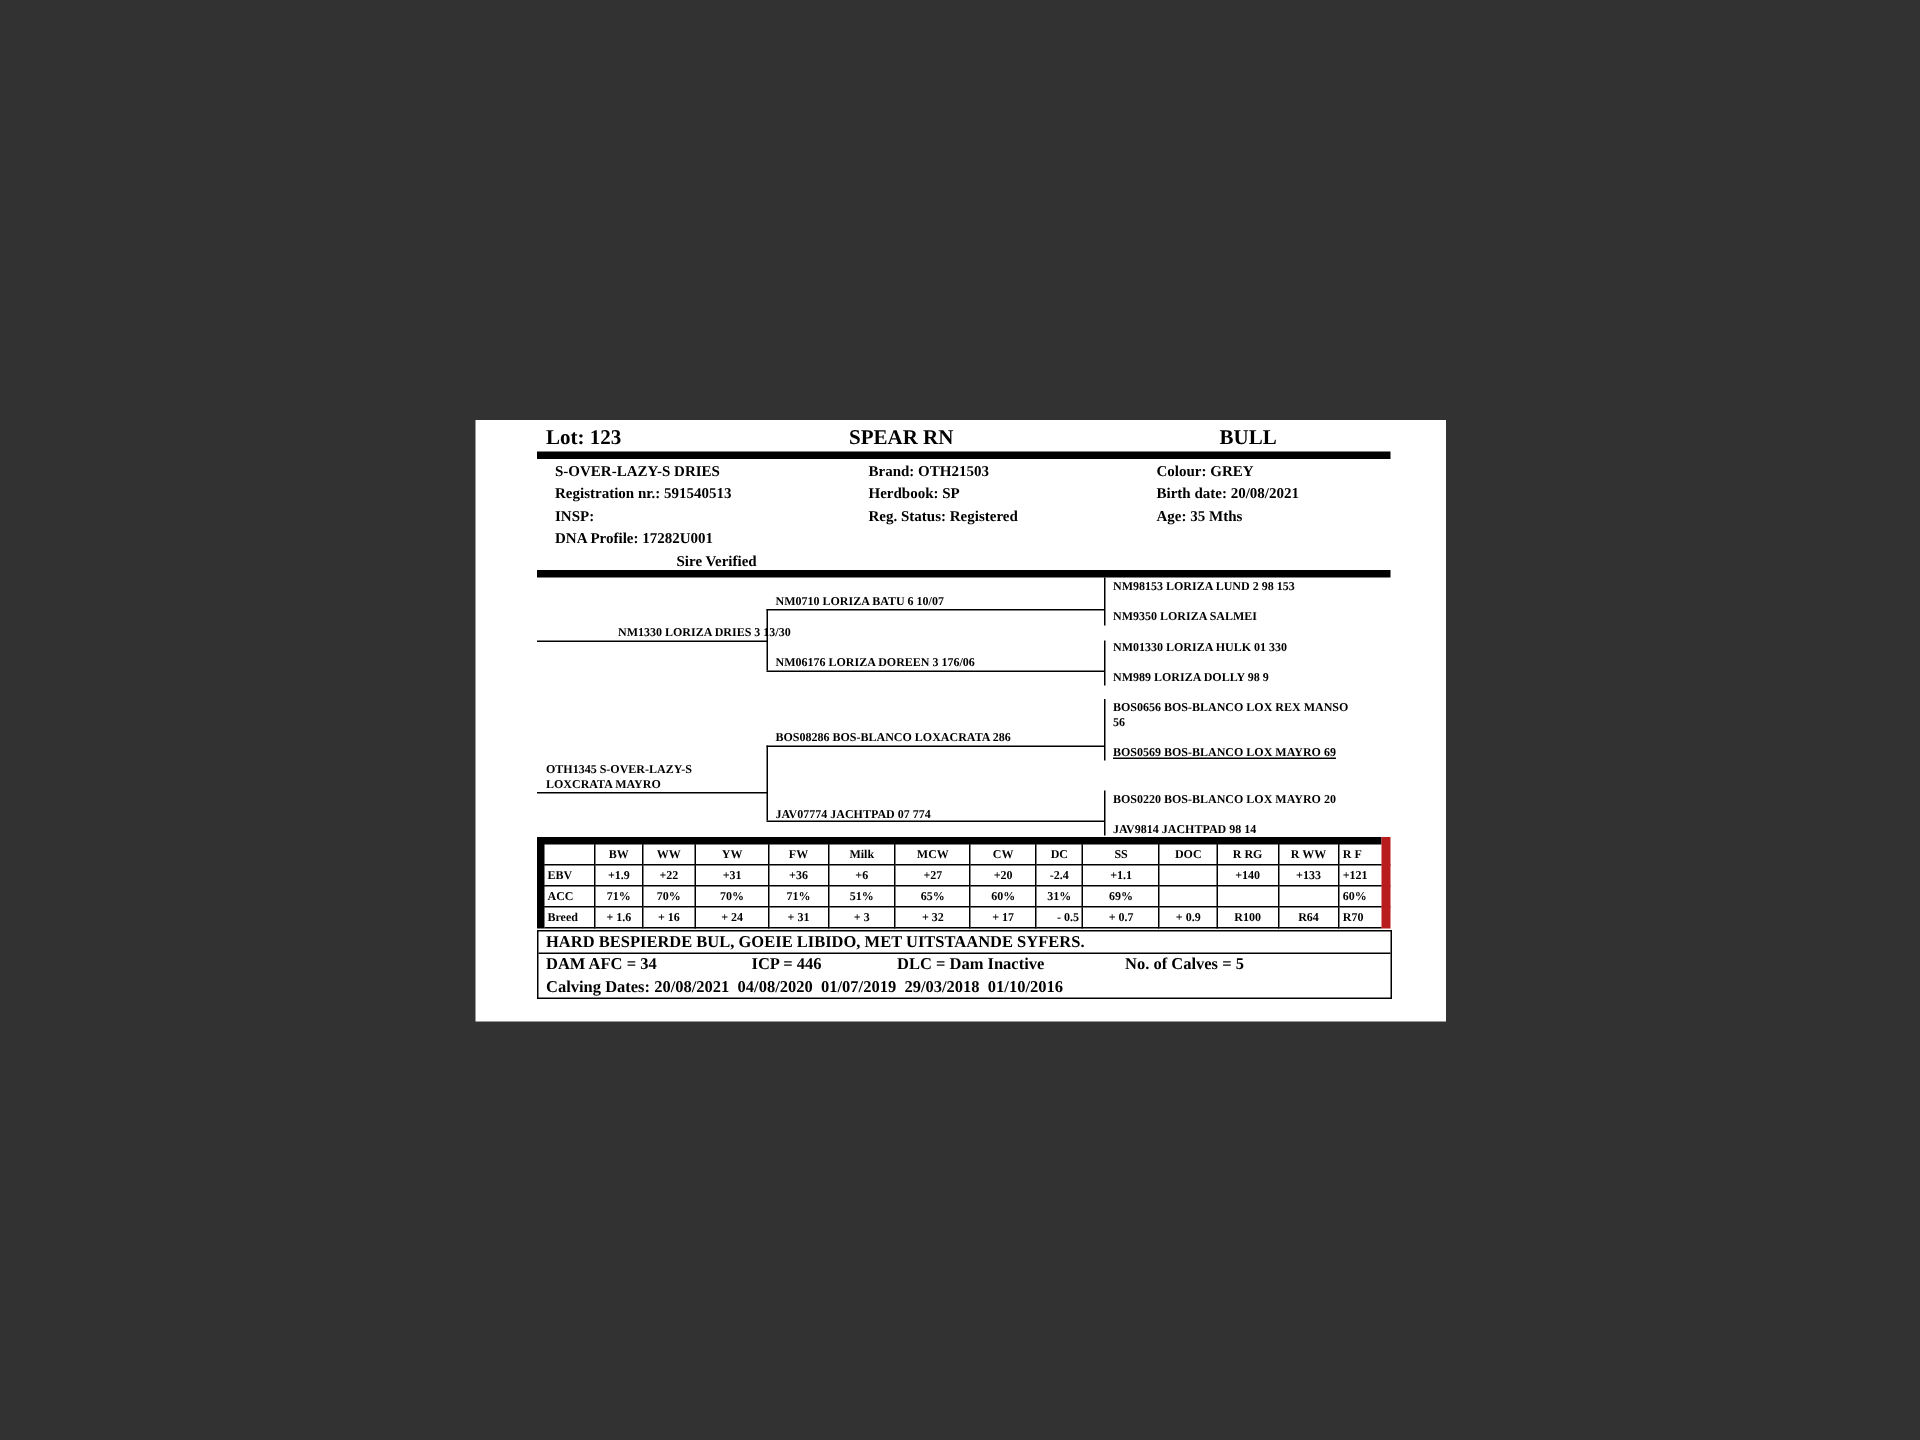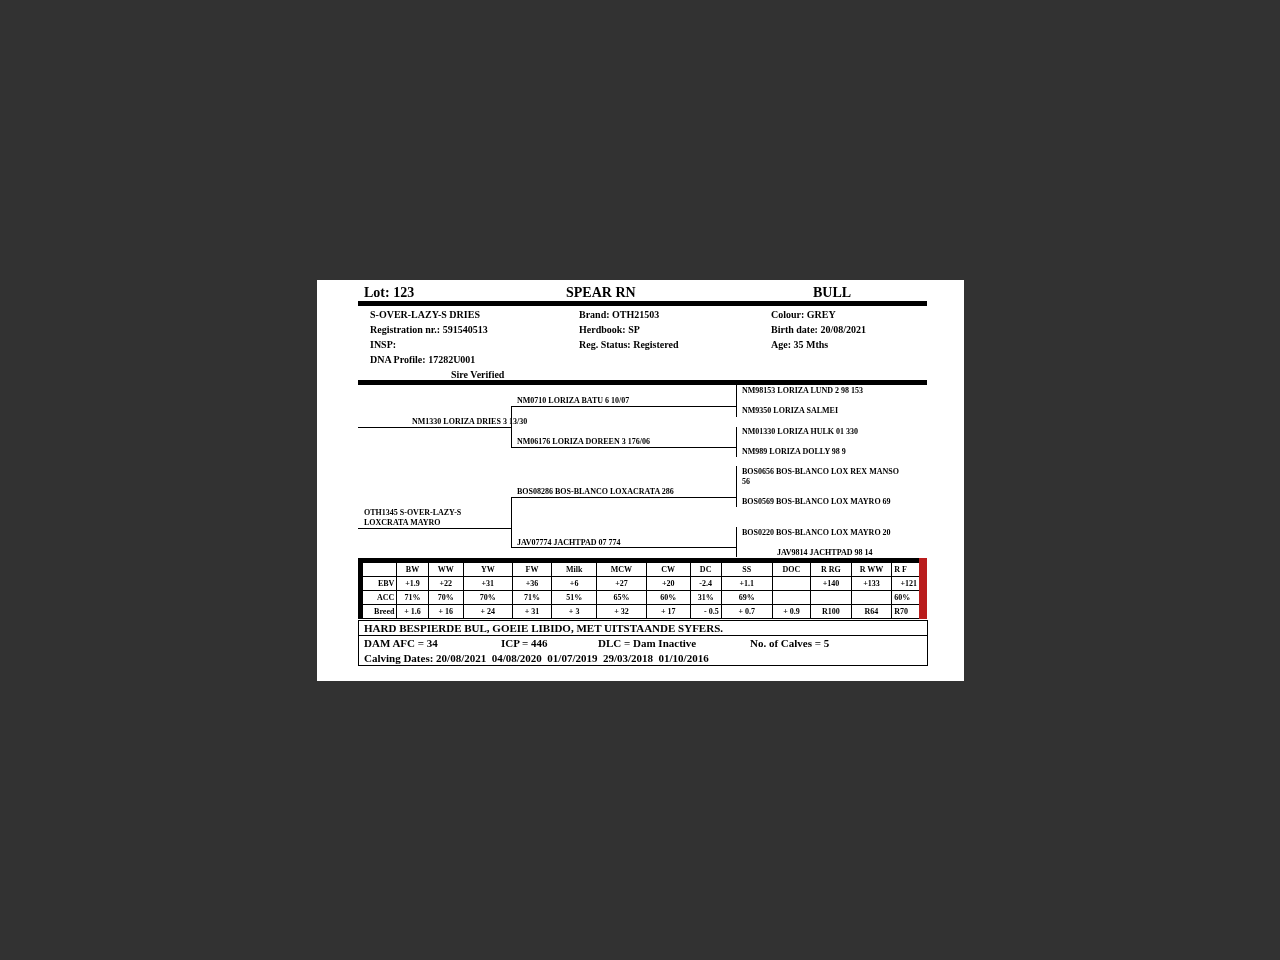--- a/index.html
+++ b/index.html
@@ -7,24 +7,24 @@
            font-family:"Liberation Serif", "DejaVu Serif", serif; color:#000; }
     .page { position:absolute; left:317px; top:280px; width:647px; height:401px; background:#fff; }
     .abs { position:absolute; white-space:nowrap; font-weight:bold; }
     .hdr { font-size:14px; top:5px; }
     .bar { position:absolute; background:#000; left:41px; width:569px; }
     .info { font-size:10px; line-height:15px; }
     .ped { font-size:8px; line-height:10px; }
     .hl { position:absolute; background:#000; height:1px; }
     .vl { position:absolute; background:#000; width:1px; }
     table.ebv { position:absolute; left:41px; top:278px; width:569px; border-collapse:collapse;
-                border-left:5px solid #000; border-right:8px solid #b91c1c; border-top:5px solid #000;
+                border-left:5px solid #000; border-right:6px solid #b91c1c; border-top:5px solid #000;
                 font-size:8px; font-weight:bold; table-layout:fixed; }
     table.ebv td { border:1px solid #000; height:13px; padding:0 2px; text-align:center; }
-    table.ebv td.rowlbl { text-align:right; }
+    table.ebv td.rowlbl { text-align:left; }
     .notes { position:absolute; left:41px; top:340px; width:568px; border:1px solid #000; }
     .notes .line { font-size:11px; font-weight:bold; padding:1px 5px; white-space:nowrap; }
     .notes .sep { border-top:1px solid #000; }
   </style>
 </head>
 <body>
 
 <div class="page">
 
   <div class="abs hdr" style="left:47px;">Lot:  123</div>
@@ -78,23 +78,23 @@
     <div class="vl" style="left:419px;top:247px;height:30px;"></div>
 
     <div class="abs ped" style="left:425px;top:106px;">NM98153 LORIZA LUND 2 98 153</div>
     <div class="abs ped" style="left:425px;top:126px;">NM9350 LORIZA SALMEI</div>
     <div class="abs ped" style="left:425px;top:147px;">NM01330 LORIZA HULK 01 330</div>
     <div class="abs ped" style="left:425px;top:167px;">NM989 LORIZA DOLLY 98 9</div>
     <div class="abs ped" style="left:425px;top:187px;">
       <div>BOS0656 BOS-BLANCO LOX REX MANSO</div>
       <div>56</div>
     </div>
-    <div class="abs ped" style="left:425px;top:217px;">BOS0569 BOS-BLANCO LOX MAYRO 69</div>
+    <div class="abs ped" style="left:425px;top:217px;text-decoration:underline;">BOS0569 BOS-BLANCO LOX MAYRO 69</div>
     <div class="abs ped" style="left:425px;top:248px;">BOS0220 BOS-BLANCO LOX MAYRO 20</div>
-    <div class="abs ped" style="left:425px;top:268px;margin-left:35px;">JAV9814 JACHTPAD 98 14</div>
+    <div class="abs ped" style="left:425px;top:268px;">JAV9814 JACHTPAD 98 14</div>
   </div>
 
   <table class="ebv">
     <colgroup>
       <col style="width:35px">
         <col style="width:30px">
         <col style="width:34px">
         <col style="width:47px">
       <col style="width:38px">
         <col style="width:43px">
@@ -131,21 +131,21 @@
       <td>+31</td>
       <td>+36</td>
       <td>+6</td>
       <td>+27</td>
       <td>+20</td>
       <td>-2.4</td>
       <td>+1.1</td>
       <td></td>
       <td>+140</td>
       <td>+133</td>
-      <td style="text-align:right">+121</td>
+      <td style="text-align:left">+121</td>
     </tr>
     <tr>
       <td class="rowlbl">ACC</td>
       <td>71%</td>
       <td>70%</td>
       <td>70%</td>
       <td>71%</td>
       <td>51%</td>
       <td>65%</td>
       <td>60%</td>

